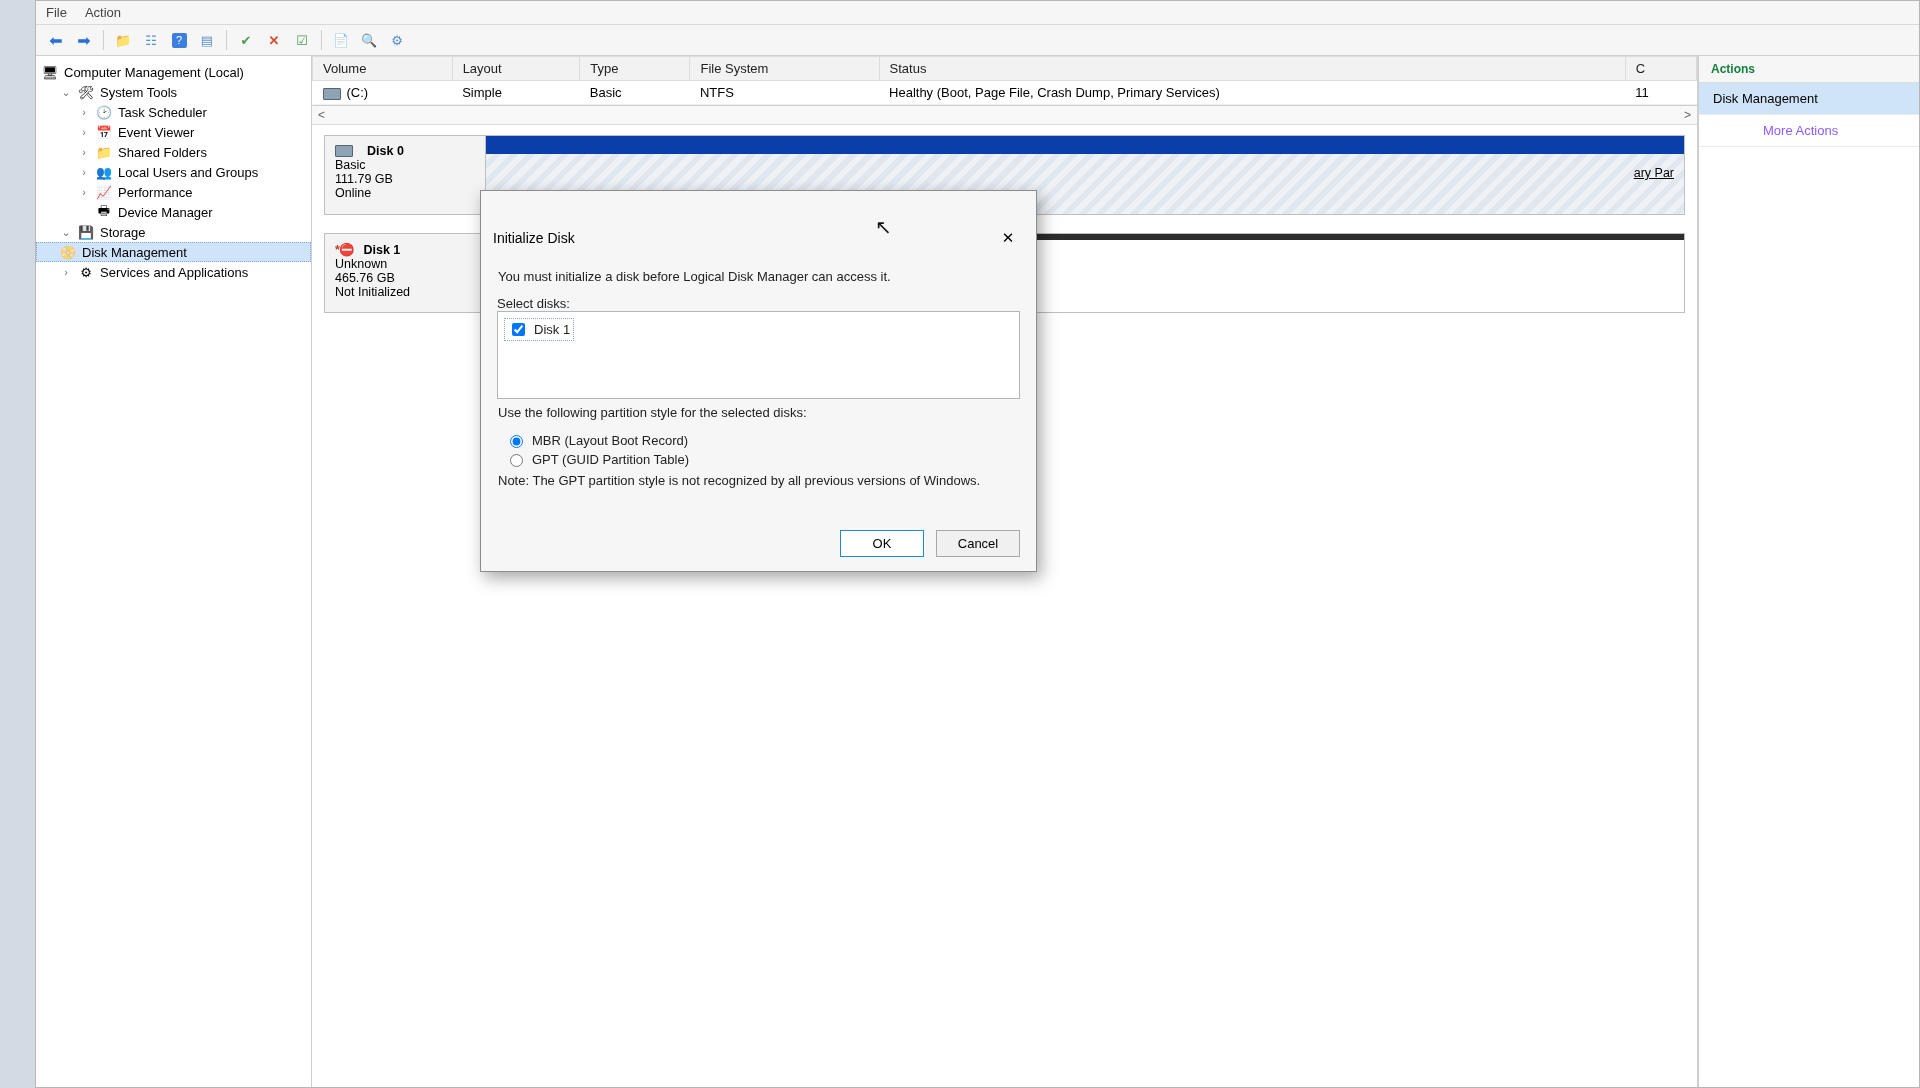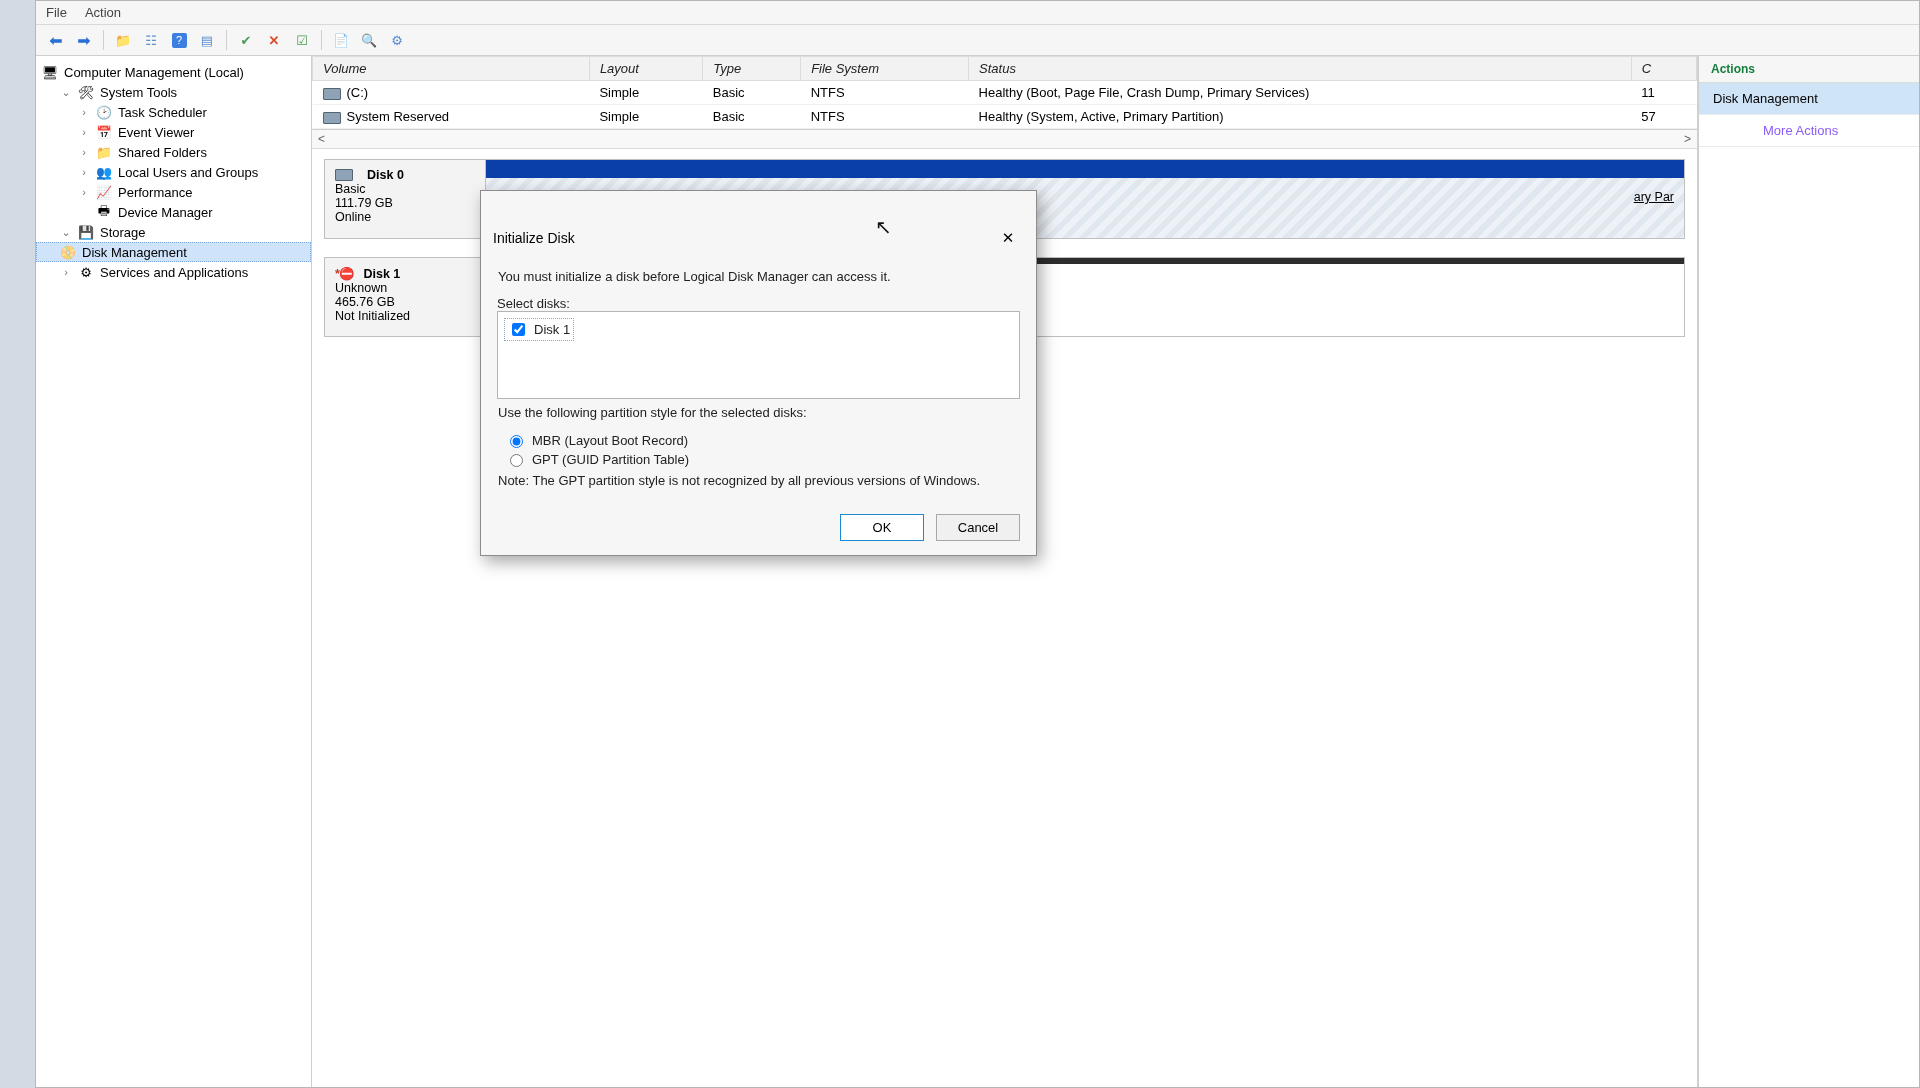--- a/index.html
+++ b/index.html
@@ -12,21 +12,21 @@
   .body{flex:1;display:flex;min-height:0;}
   .tree{width:275px;border-right:1px solid #cfcfcf;background:#fff;padding:6px 0;overflow:auto;}
   .tree-item{display:flex;align-items:center;gap:6px;padding:2px 6px;white-space:nowrap;cursor:default;}
   .tree-item.selected{background:#cfe3fa;border:1px dotted #7aa9e0;padding:1px 5px;}
   .tree-item .exp{width:12px;text-align:center;color:#777;font-size:11px;}
   .tree-item .ico{width:16px;height:16px;display:inline-flex;align-items:center;justify-content:center;}
   .indent-0{padding-left:6px}.indent-1{padding-left:24px}.indent-2{padding-left:42px}
   .center{flex:1;display:flex;flex-direction:column;min-width:0;border-right:1px solid #cfcfcf;background:#fff;}
   .vol-list{border-bottom:1px solid #cfcfcf;overflow:auto;}
   table.vols{border-collapse:collapse;width:100%;font-size:13px;}
-  table.vols th{background:#f2f2f2;border:1px solid #dcdcdc;text-align:left;padding:4px 10px;font-weight:400;color:#222;font-style:italic;}
+  table.vols th{background:#f2f2f2;border:1px solid #dcdcdc;text-align:left;padding:4px 10px;font-weight:400;color:#222;}
   table.vols td{border-bottom:1px solid #f0f0f0;padding:4px 10px;white-space:nowrap;}
   .drive-ico{display:inline-block;width:16px;height:10px;background:#8ea3b5;border:1px solid #566470;border-radius:1px;margin-right:6px;vertical-align:middle;}
   .scroll-hint{display:flex;justify-content:space-between;padding:2px 6px;color:#666;background:#f8f8f8;border-bottom:1px solid #dcdcdc;font-size:12px;}
   .graphical{padding:10px 12px;display:flex;flex-direction:column;gap:18px;overflow:auto;}
   .disk-row{display:flex;gap:0;border:1px solid #bfbfbf;}
   .disk-head{width:140px;background:#f3f3f3;border-right:1px solid #bfbfbf;padding:8px 10px;font-size:12.5px;}
   .disk-head .dn{font-weight:600;display:flex;align-items:center;gap:8px;}
   .disk-head .red{color:#c43b2f;}
   .disk-part{flex:1;position:relative;padding:8px 10px;font-size:12.5px;min-height:62px;}
   .disk-part.alloc{background:repeating-linear-gradient(135deg,#eef2f7,#eef2f7 6px,#e1e7ef 6px,#e1e7ef 12px);}
@@ -42,21 +42,21 @@
   .dlg-title{display:flex;align-items:center;justify-content:space-between;padding:10px 12px 8px;margin-top:24px;}
   .dlg-title span{font-size:14px;}
   .dlg-close{width:30px;height:24px;display:flex;align-items:center;justify-content:center;border:1px solid transparent;}
   .dlg-body{padding:4px 16px 14px;color:#222;}
   .dlg-body p{margin:6px 1px 12px;}
   .disk-select{border:1px solid #b5b5b5;background:#fff;padding:6px;height:74px;overflow:auto;}
   .disk-select label{display:flex;align-items:center;gap:6px;border:1px dotted #8aa7d0;padding:1px 3px;width:fit-content;}
   .radio-row{display:flex;align-items:center;gap:6px;margin:3px 0 3px 8px;}
   .dlg-note{margin-top:12px;}
   .dlg-btns{display:flex;gap:12px;justify-content:flex-end;padding:0 16px 14px;}
-  .dlg-btns button{min-width:84px;padding:5px 16px;background:#f0f0f0;border:1px solid #a8a8a8;font-family:inherit;font-size:13px;}
+  .dlg-btns button{min-width:84px;padding:5px 16px;background:#f0f0f0;border:1px solid #a8a8a8;font-family:inherit;font-size:13px;margin-top:16px;}
   .dlg-btns button.primary{border:1.5px solid #1d88d4;background:#fff;}
   .cursor{position:absolute;left:875px;top:215px;font-size:20px;color:#111;pointer-events:none;}
 </style>
 </head>
 <body>
 
 <div class="window">
 
   <div class="menubar">
     <span>File</span>
@@ -180,28 +180,20 @@
             </thead>
           <tbody>
             <tr>
               <td><span class="drive-ico"></span><span>(C:)</span></td>
               <td>Simple</td>
               <td>Basic</td>
               <td>NTFS</td>
               <td>Healthy (Boot, Page File, Crash Dump, Primary Services)</td>
               <td>11</td>
             </tr>
-            <tr>
-              <td><span class="drive-ico"></span><span>System Reserved</span></td>
-              <td>Simple</td>
-              <td>Basic</td>
-              <td>NTFS</td>
-              <td>Healthy (System, Active, Primary Partition)</td>
-              <td>57</td>
-            </tr>
           </tbody>
         </table>
       </div>
 
       <div class="scroll-hint">
         <span>&lt;</span>
         <span>&gt;</span>
       </div>
 
       <div class="graphical">

